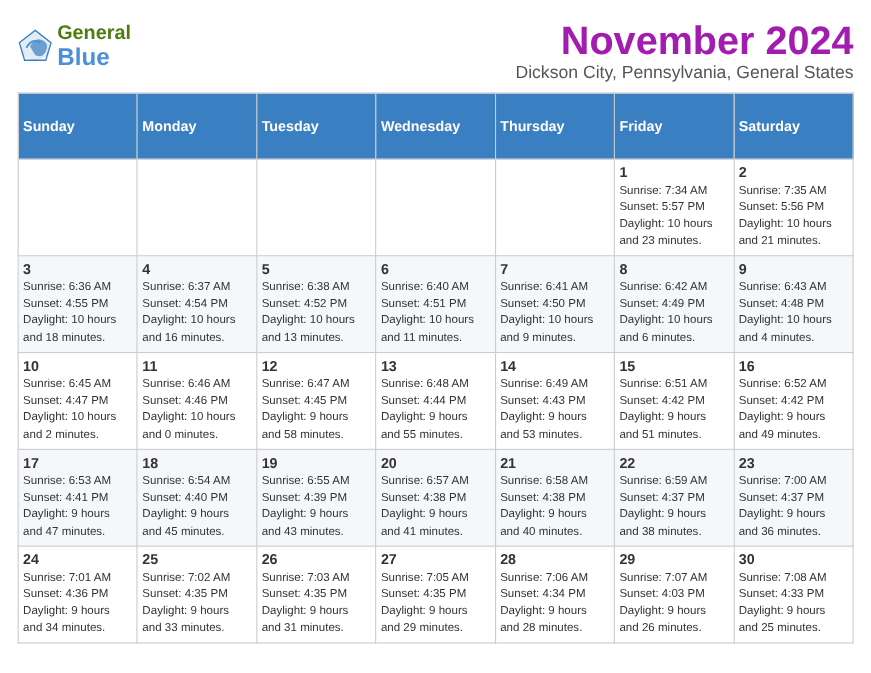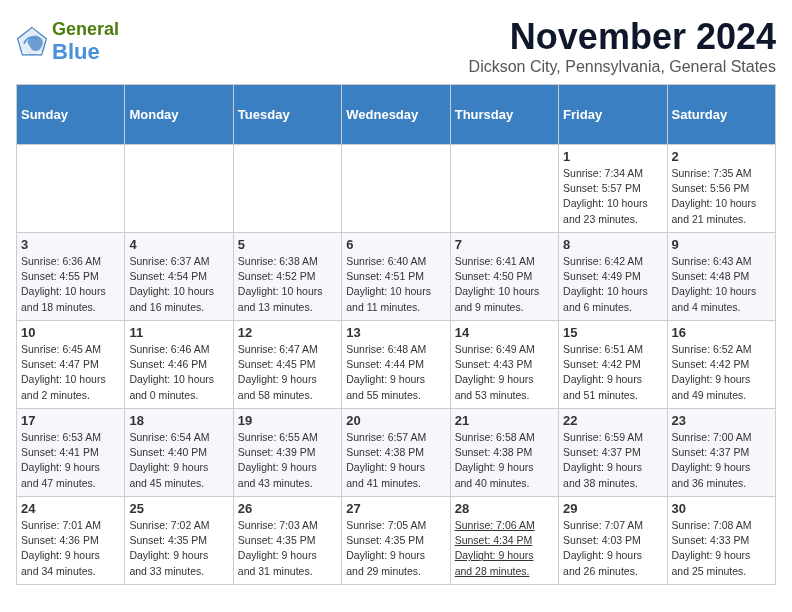--- a/index.html
+++ b/index.html
@@ -40,21 +40,21 @@
       width: 32px;
       height: 32px;
       margin-right: 4px;
     }
     .title-area {
       text-align: right;
     }
     .month-title {
       font-size: 36px;
       font-weight: bold;
-      color: #0f172a;
+      color: #a21caf;
     }
     .location-title {
       font-size: 16px;
       color: #555;
     }
     .calendar {
       width: 100%;
       border-collapse: collapse;
       table-layout: fixed;
     }
@@ -327,21 +327,21 @@
         </td>
         <td>
           <span class="day-num">27</span>
           <div class="day-info" style="white-space: pre-line;">Sunrise: 7:05 AM
 Sunset: 4:35 PM
 Daylight: 9 hours
 and 29 minutes.</div>
         </td>
         <td>
           <span class="day-num">28</span>
-          <div class="day-info" style="white-space: pre-line; text-decoration: underline;">Sunrise: 7:06 AM
+          <div class="day-info" style="white-space: pre-line;">Sunrise: 7:06 AM
 Sunset: 4:34 PM
 Daylight: 9 hours
 and 28 minutes.</div>
         </td>
         <td>
           <span class="day-num">29</span>
           <div class="day-info" style="white-space: pre-line;">Sunrise: 7:07 AM
 Sunset: 4:03 PM
 Daylight: 9 hours
 and 26 minutes.</div>

